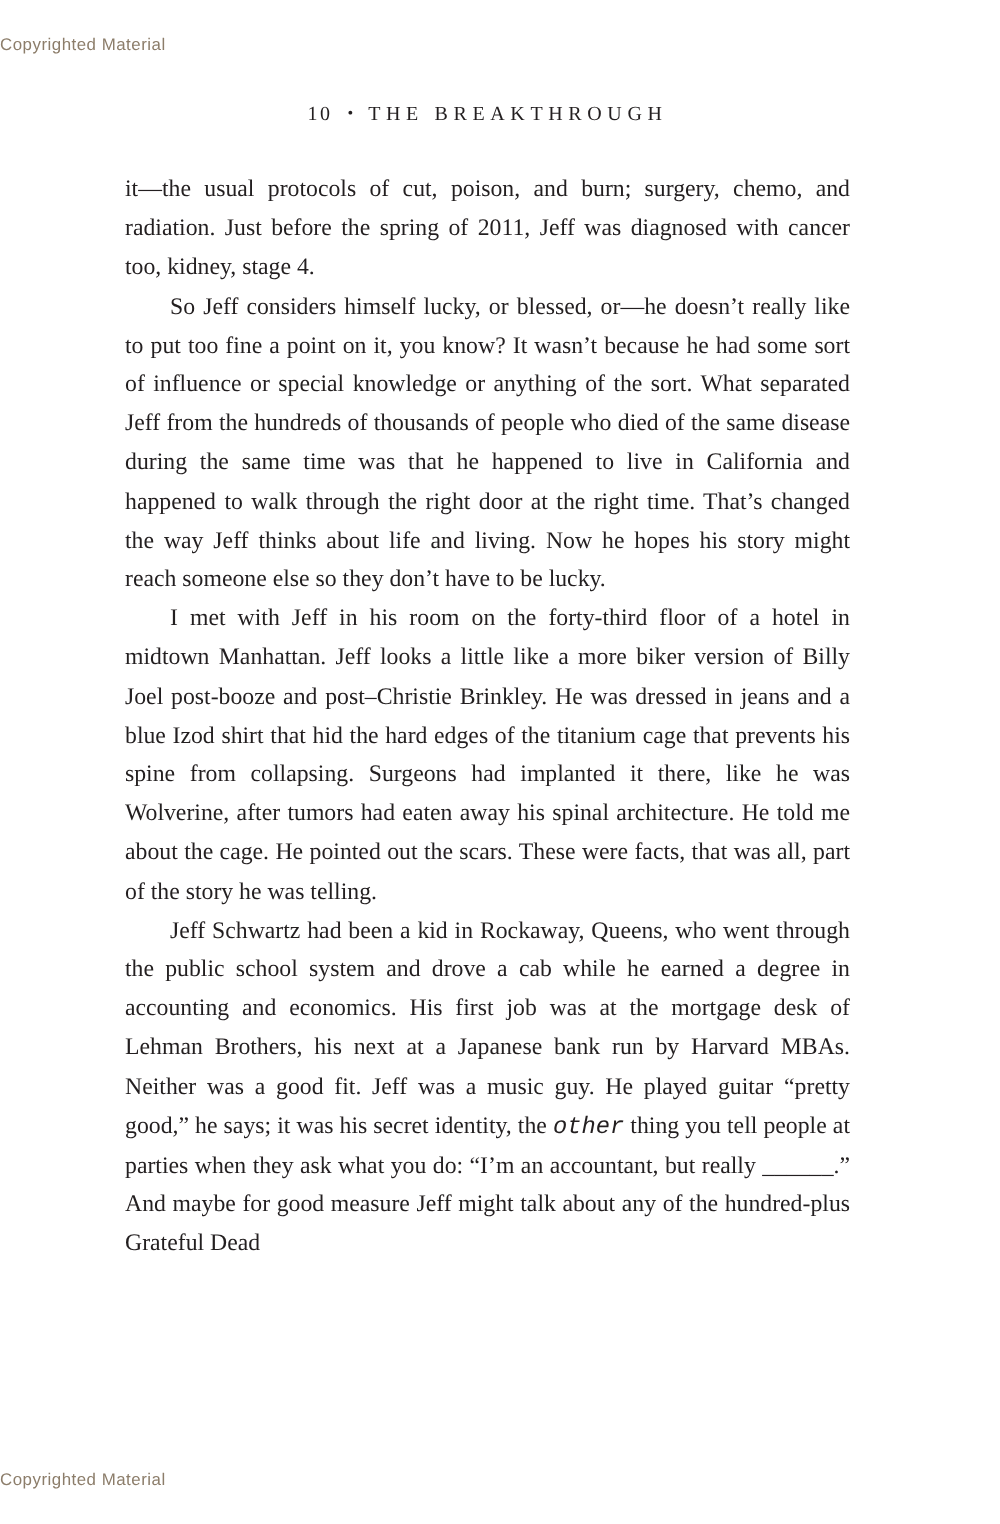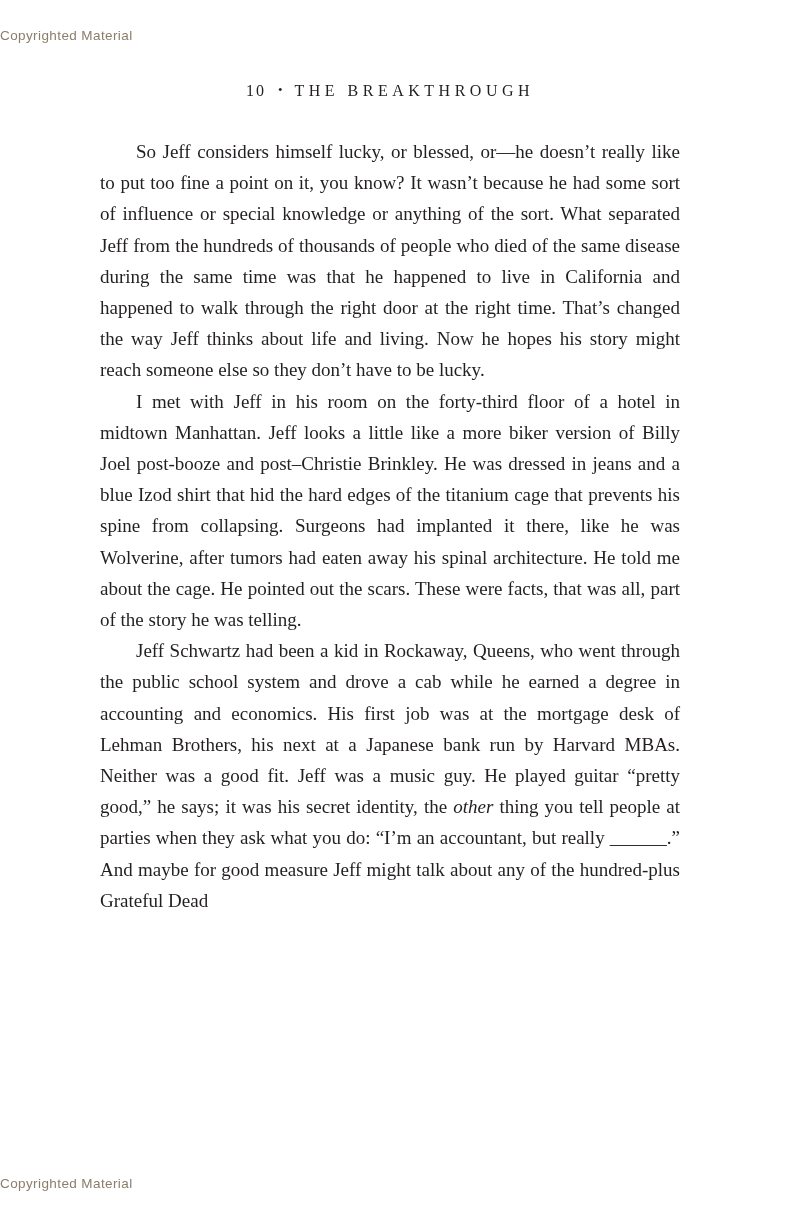--- a/index.html
+++ b/index.html
@@ -45,34 +45,35 @@
       position: absolute;
       top: 136px;
       left: 100px;
       width: 580px;
       font-size: 19px;
       line-height: 31.2px;
       text-align: justify;
     }
     .text-block p { margin: 0; }
     .text-block p.indent { text-indent: 36px; }
-    em { font-style: italic; }
+    em { font-style: italic; font-family: Liberation Mono, monospace; }
   </style>
 </head>
 <body>
 
 <div class="page">
 
   <div class="copyright top">Copyrighted Material</div>
 
   <div class="running-head">
     <span class="page-num">10</span><span class="sep">•</span><span class="title">THE BREAKTHROUGH</span>
   </div>
 
   <div class="text-block">
+      <p><span>it—the usual protocols of cut, poison, and burn; surgery, chemo, and radiation. Just before the spring of 2011, Jeff was diagnosed with cancer too, kidney, stage 4.</span></p>
       <p class="indent"><span>So Jeff considers himself lucky, or blessed, or—he doesn’t really like to put too fine a point on it, you know? It wasn’t because he had some sort of influence or special knowledge or anything of the sort. What separated Jeff from the hundreds of thousands of people who died of the same disease during the same time was that he happened to live in California and happened to walk through the right door at the right time. That’s changed the way Jeff thinks about life and living. Now he hopes his story might reach someone else so they don’t have to be lucky.</span></p>
       <p class="indent"><span>I met with Jeff in his room on the forty-third floor of a hotel in midtown Manhattan. Jeff looks a little like a more biker version of Billy Joel post-booze and post–Christie Brinkley. He was dressed in jeans and a blue Izod shirt that hid the hard edges of the titanium cage that prevents his spine from collapsing. Surgeons had implanted it there, like he was Wolverine, after tumors had eaten away his spinal architecture. He told me about the cage. He pointed out the scars. These were facts, that was all, part of the story he was telling.</span></p>
       <p class="indent"><span>Jeff Schwartz had been a kid in Rockaway, Queens, who went through the public school system and drove a cab while he earned a degree in accounting and economics. His first job was at the mortgage desk of Lehman Brothers, his next at a Japanese bank run by Harvard MBAs. Neither was a good fit. Jeff was a music guy. He played guitar “pretty good,” he says; it was his secret identity, the </span><em>other</em><span> thing you tell people at parties when they ask what you do: “I’m an accountant, but really ______.” And maybe for good measure Jeff might talk about any of the hundred-plus Grateful Dead</span></p>
     </div>
 
   <div class="copyright bottom">Copyrighted Material</div>
 
 </div>
 
 </body></html>

